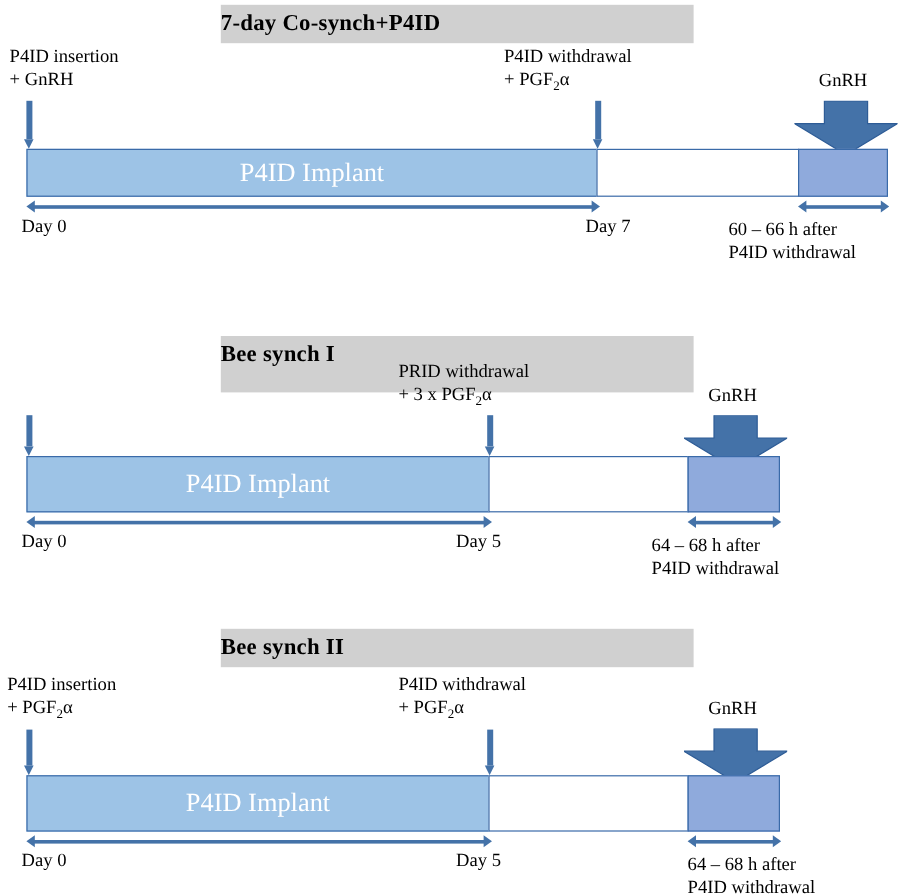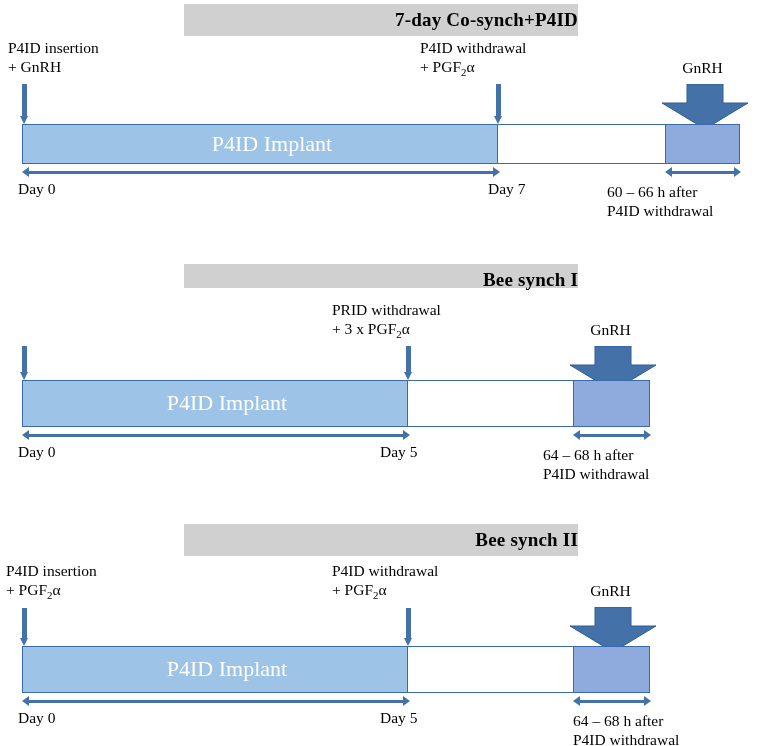--- a/index.html
+++ b/index.html
@@ -17,21 +17,21 @@
   }
   .panel {
     position: absolute;
     left: 0;
     width: 767px;
   }
   
   .banner {
     position: absolute;
     background: #d0d0d0;
-    text-align: right;
+    text-align: left;
     font-weight: bold;
     font-size: 19px;
     line-height: 32px;
     letter-spacing: 0.2px;
     color: #000;
     white-space: nowrap;
   }
   
   .evt-label {
     position: absolute;
@@ -81,21 +81,20 @@
   }
   .bar-dark {
     background: #8faadc;
   }
   .implant-text {
     position: absolute;
     color: #ffffff;
     font-size: 22px;
     line-height: 1;
     white-space: nowrap;
-    padding-left: 12px;
   }
   
   .meas {
     position: absolute;
     height: 11px;
   }
   .meas .m-shaft {
     position: absolute;
     left: 6px;
     right: 6px;
@@ -188,21 +187,21 @@
       <div class="m-head-r"></div>
   </div>
   <div class="caption" style="left:607px;top:182px;">
     <span>60 – 66 h after</span><br>
     <span>P4ID withdrawal</span>
   </div>
 </div>
 
 <div class="panel" style="top:256px;height:250px;">
 
-  <div class="banner" style="left:184px;top:8px;width:394px;height:24px;">Bee synch I</div>
+  <div class="banner" style="left:184px;top:24px;width:394px;height:47px;">Bee synch I</div>
 
 
   <div class="thin-arrow" style="left:20px;top:90px;height:34px;">
     <div class="shaft" style="height:26px;"></div>
     <div class="head" style="top:26px;"></div>
   </div>
 
   <div class="evt-label" style="left:332px;top:44px;">
     <span>PRID withdrawal</span><br>
     <span><span>+ 3 x PGF</span><sub>2</sub><span>α</span></span>

